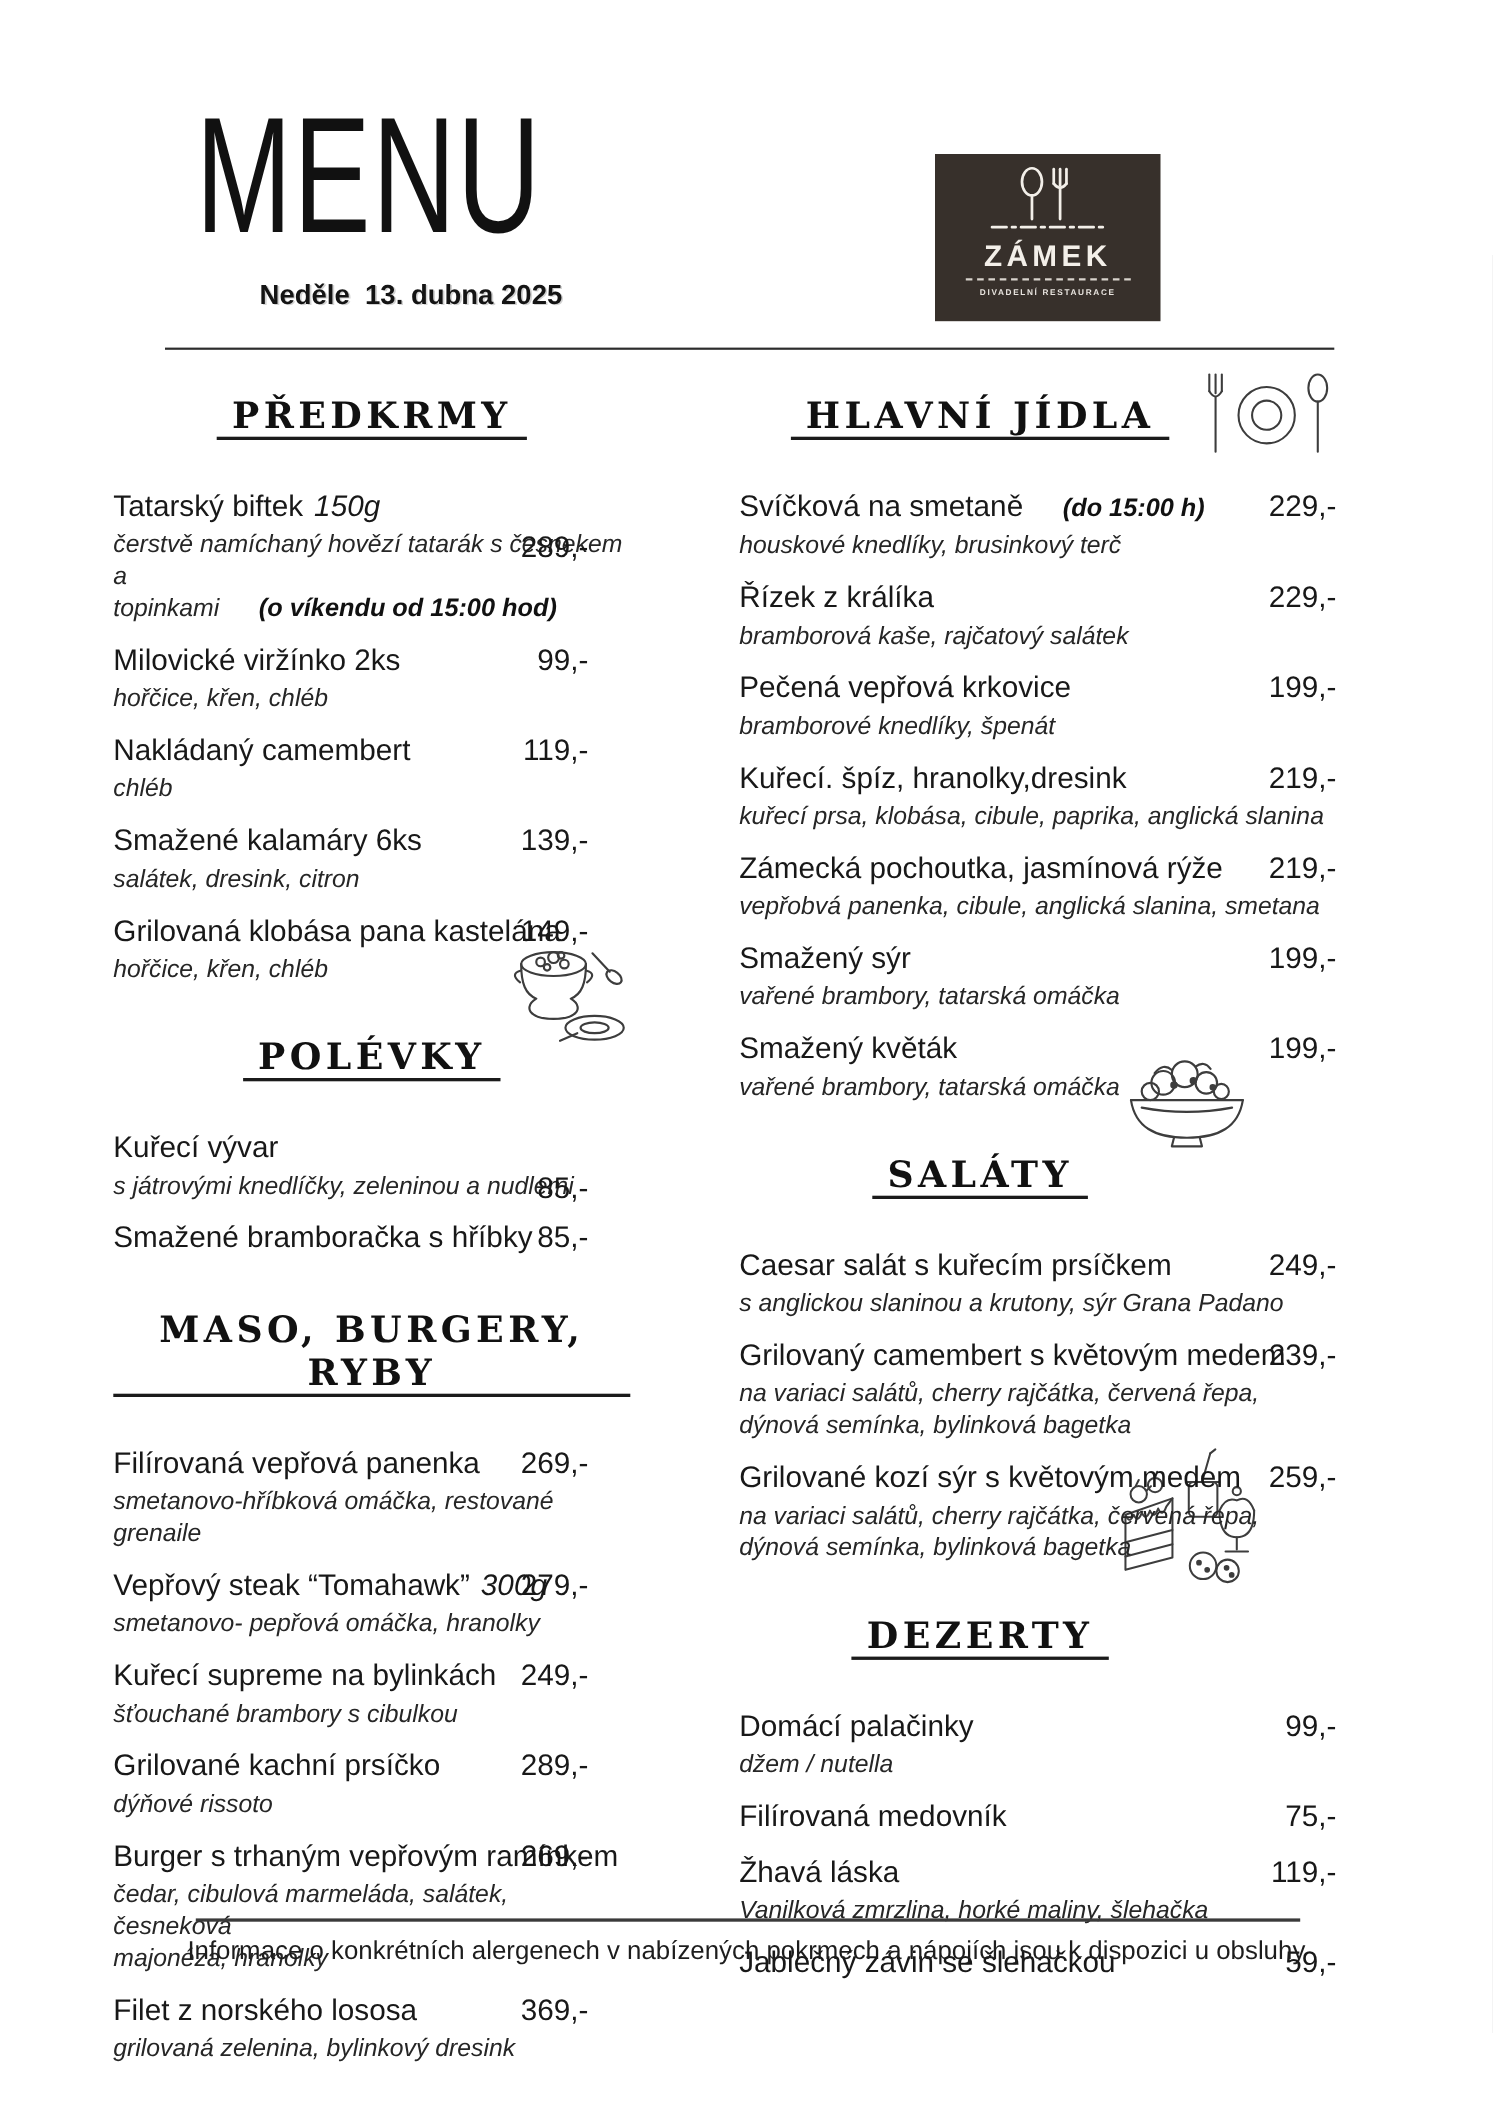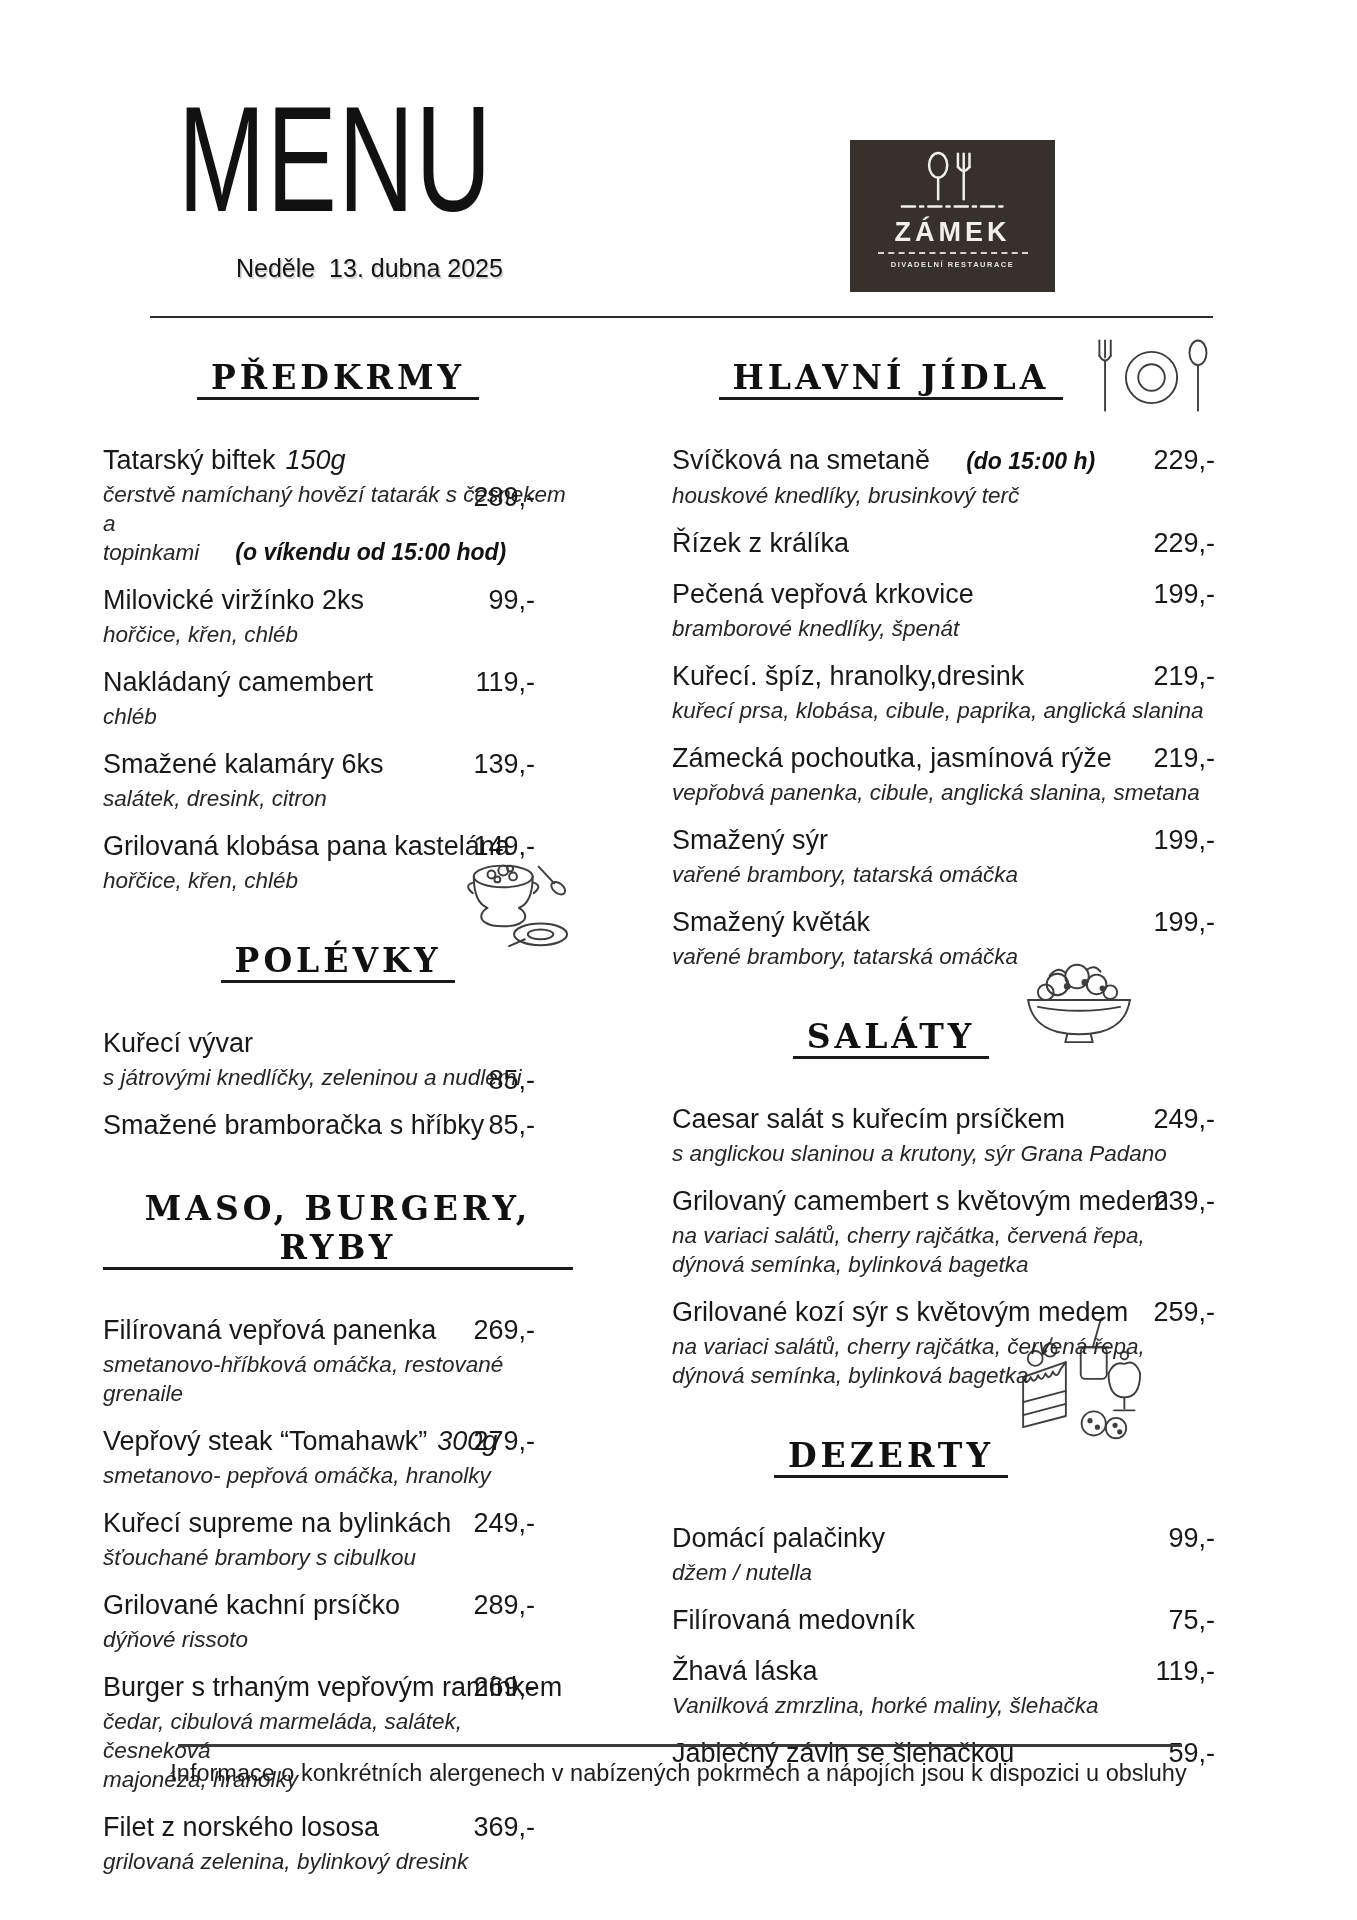--- a/index.html
+++ b/index.html
@@ -3,21 +3,21 @@
 <meta charset="utf-8">
 <style>
   html,body{margin:0;padding:0;background:#e9e9e9;}
   .page{position:relative;width:1357px;height:1920px;margin:0 auto;background:#ffffff;
         font-family:"Liberation Sans",sans-serif;color:#1b1b1b;overflow:hidden;}
 
   
   .menu-title{position:absolute;left:178px;top:84px;font-size:150px;line-height:1;
         font-weight:200;letter-spacing:2px;color:#111;
         transform:scaleX(0.70);transform-origin:left top;white-space:pre;}
-  .menu-date{position:absolute;left:236px;top:254px;font-size:25px;font-weight:400;color:#141414;
+  .menu-date{position:absolute;left:236px;top:254px;font-size:25px;font-weight:700;color:#141414;
         white-space:pre;text-shadow:1.5px 1.5px 0 rgba(130,130,130,.35);}
   .top-rule{position:absolute;left:150px;top:316px;width:1063px;height:2px;background:#2c2c2c;}
 
   
   .logo{position:absolute;left:850px;top:140px;width:205px;height:152px;background:#37302b;
         display:flex;flex-direction:column;align-items:center;box-sizing:border-box;padding-top:8px;}
   .logo-name{color:#f3efe9;font-size:27px;font-weight:700;letter-spacing:4px;line-height:1.05;}
   .logo-dash{width:150px;border-top:2px dashed rgba(245,240,233,.85);margin:6px 0 6px;}
   .logo-sub{color:#e8e4df;font-size:7.5px;letter-spacing:1.5px;font-weight:700;}
 
@@ -275,20 +275,21 @@
 
       <div class="item">
         <span class="price">229,-</span>
         <div class="iname"><span>Svíčková na smetaně</span><span class="inote">(do 15:00 h)</span></div>
         <div class="idesc">houskové knedlíky, brusinkový terč</div>
       </div>
 
       <div class="item">
         <span class="price">229,-</span>
         <div class="iname">Řízek z králíka</div>
+        <div class="idesc">bramborová kaše, rajčatový salátek</div>
       </div>
 
       <div class="item">
         <span class="price">199,-</span>
         <div class="iname">Pečená vepřová krkovice</div>
         <div class="idesc">bramborové knedlíky, špenát</div>
       </div>
 
       <div class="item">
         <span class="price">219,-</span>

